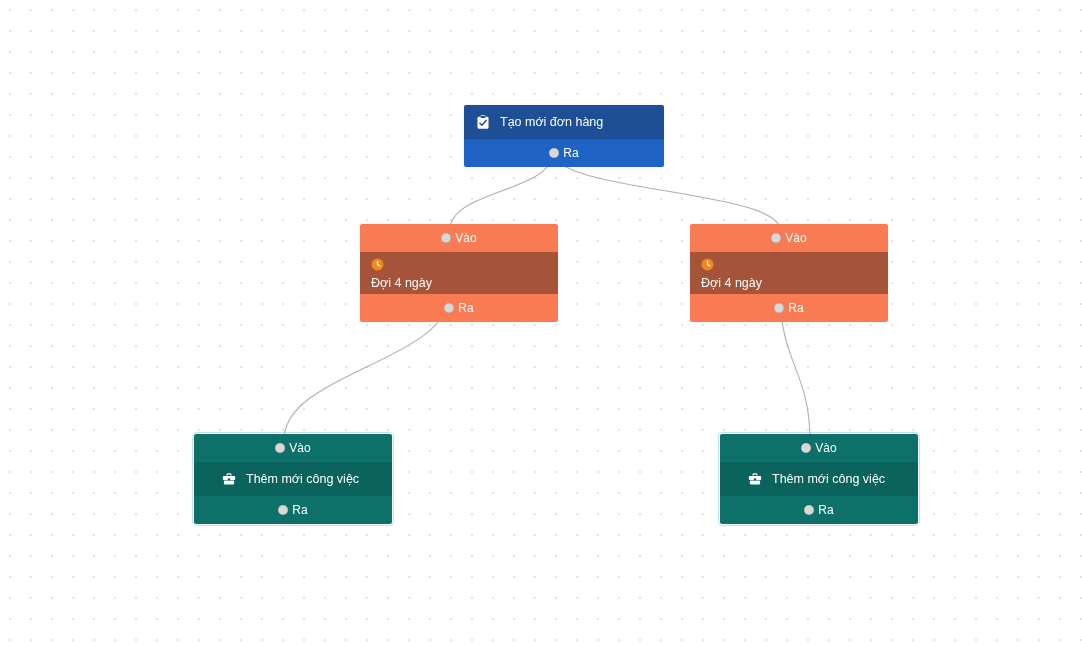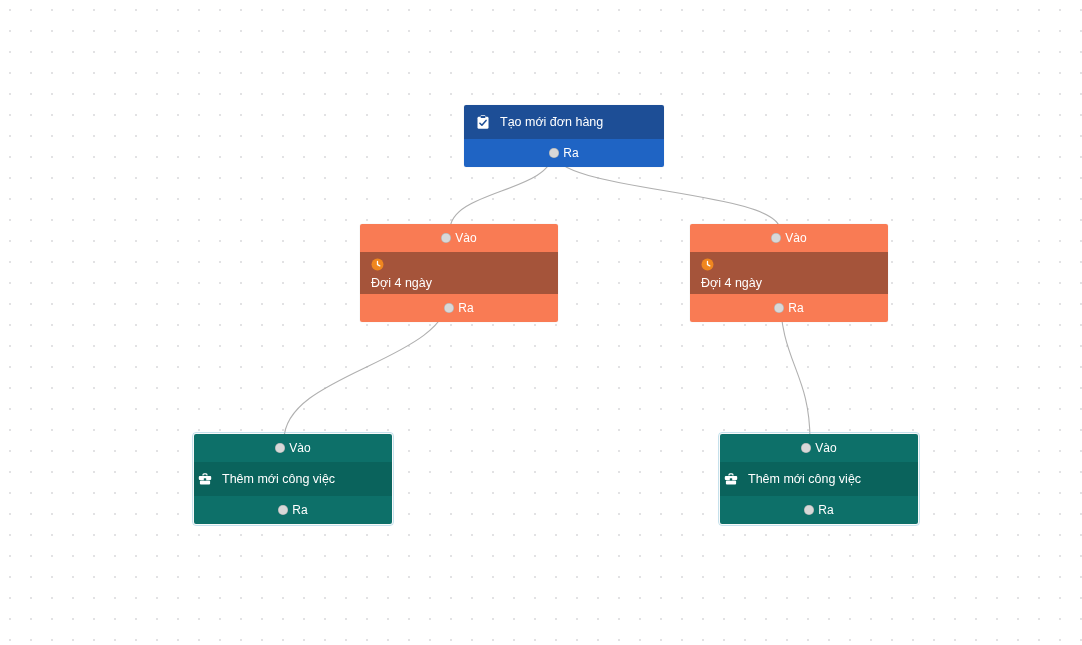--- a/index.html
+++ b/index.html
@@ -53,21 +53,21 @@
     background: #d8d8d8;
     box-shadow: 0 0 0 0.5px rgba(120,120,120,0.45) inset;
     flex: 0 0 auto;
     display: block;
   }
   .port-label { white-space: nowrap; }
 
   .body {
     display: flex;
     align-items: center;
-    padding: 0 4px;
+    padding: 0 28px;
     color: #ffffff;
     font-size: 12.5px;
   }
   .body.stacked {
     display: block;
     padding: 6px 11px 5px 11px;
   }
   .body-icon {
     flex: 0 0 auto;
     margin-right: 10px;

